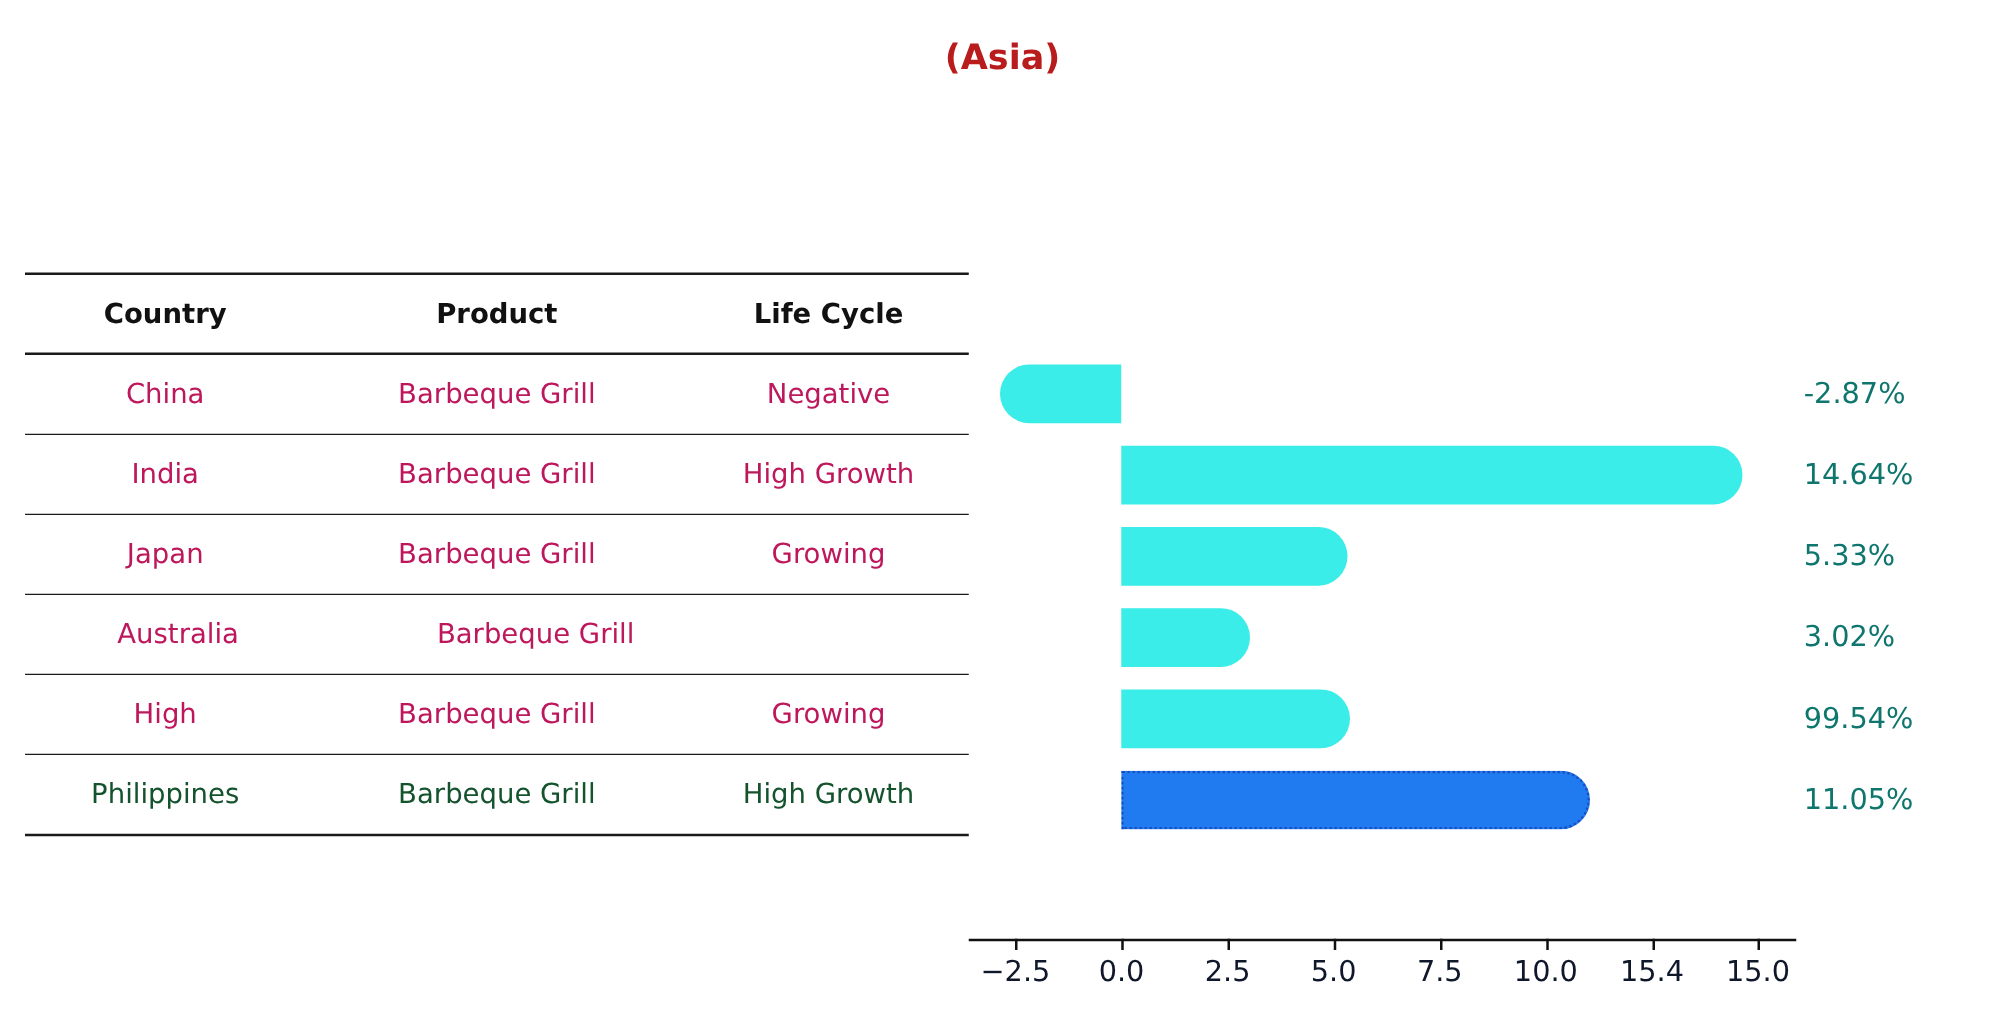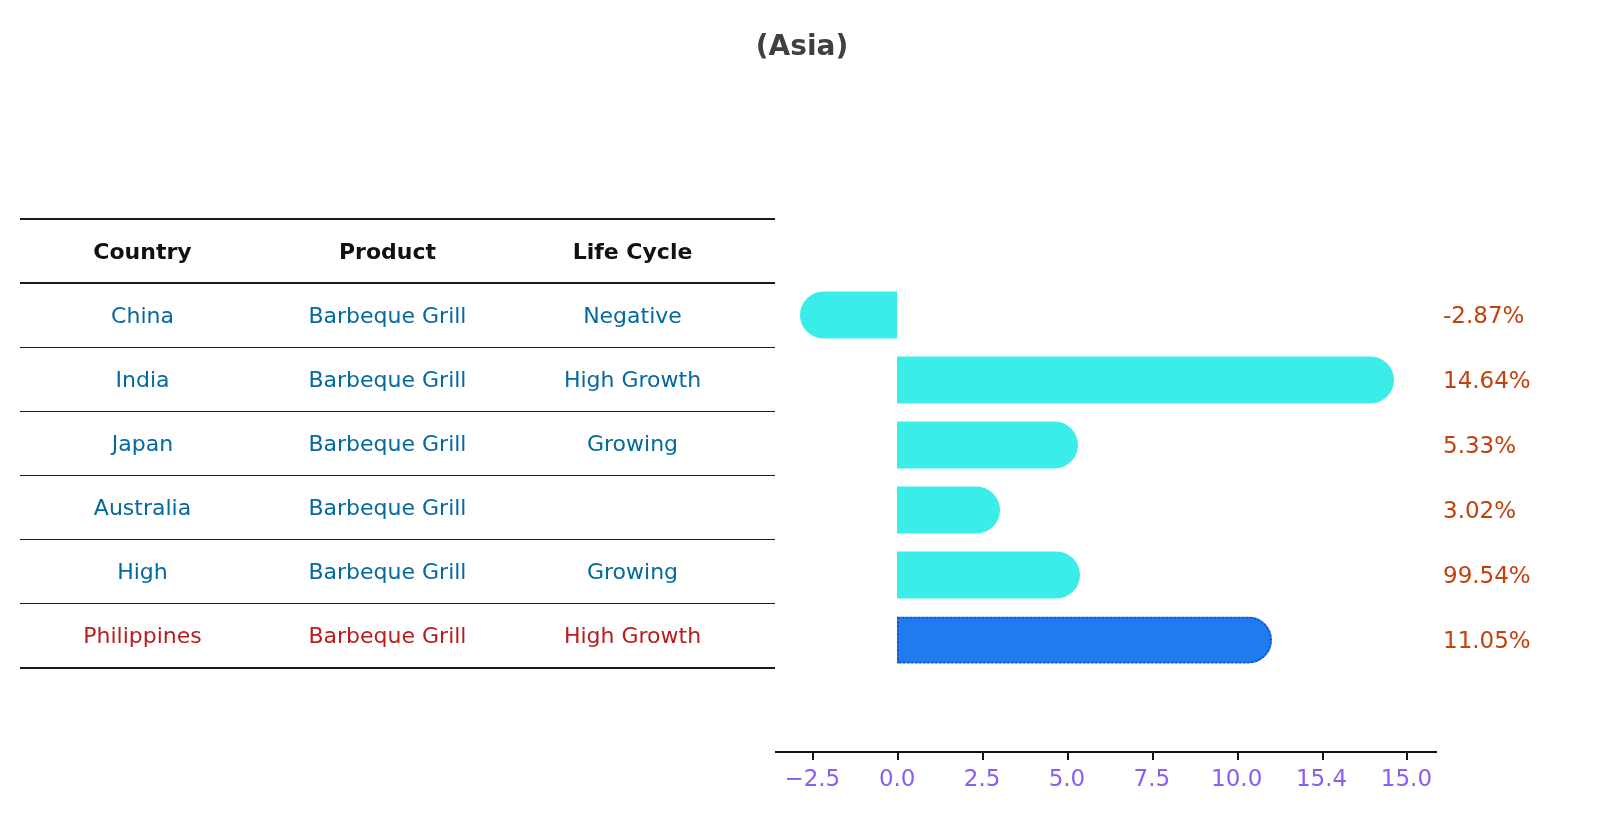--- a/index.html
+++ b/index.html
@@ -27,21 +27,21 @@
     font-size: 33px;
     font-weight: bold;
     color: #111111;
     line-height: 1.25;
     letter-spacing: -0.2px;
     white-space: nowrap;
   }
   #chart-subtitle {
     font-size: 28px;
     font-weight: bold;
-    color: #404040;
+    color: #b91c1c;
     line-height: 1.25;
     margin-top: 18px;
   }
 
   
   #table-panel {
     position: absolute;
     left: 20px;
     top: 218px;
     width: 755px;
@@ -52,36 +52,37 @@
     border-top: 2px solid #1a1a1a;
   }
   .rule.thin {
     border-top: 1.6px solid #1a1a1a;
   }
   .trow {
     display: flex;
     align-items: center;
     height: 63px;
     width: 100%;
+    gap: 41px;
   }
   .trow.header { height: 62px; }
   .tcell {
     text-align: center;
     font-size: 22px;
-    color: #0369a1;
+    color: #be185d;
     white-space: nowrap;
     overflow: hidden;
   }
   .trow.header .tcell {
     font-weight: bold;
     color: #111111;
     font-size: 22px;
   }
   .trow.highlight .tcell {
-    color: #b91c1c;
+    color: #14532d;
   }
   .col-country { width: 245px; }
   .col-product { width: 245px; }
   .col-lifecycle { width: 245px; }
 
   
   #chart-panel {
     position: absolute;
     left: 775px;
     top: 218px;
@@ -120,21 +121,21 @@
   .bar.highlight {
     background: #1F7BEF;
     border: 2px dotted #1A4FC4;
   }
   .bar-value {
     position: absolute;
     left: 668px;
     top: 50%;
     transform: translateY(-50%);
     font-size: 23px;
-    color: #c2410c;
+    color: #0f766e;
     white-space: nowrap;
   }
   #x-axis-line {
     position: absolute;
     left: 0;
     top: 469px;
     width: 662px;
     height: 0;
     border-top: 2.2px solid #111111;
   }
@@ -142,21 +143,21 @@
     position: absolute;
     top: 469px;
     width: 0;
     height: 9px;
     border-left: 2px solid #111111;
   }
   .x-tick-label {
     position: absolute;
     top: 483px;
     font-size: 23px;
-    color: #8b5cf6;
+    color: #0f172a;
     transform: translateX(-50%);
     white-space: nowrap;
   }
 </style>
 </head>
 <body>
 
 <div id="title-block">
   <div id="chart-subtitle">(Asia)</div>
 </div>

